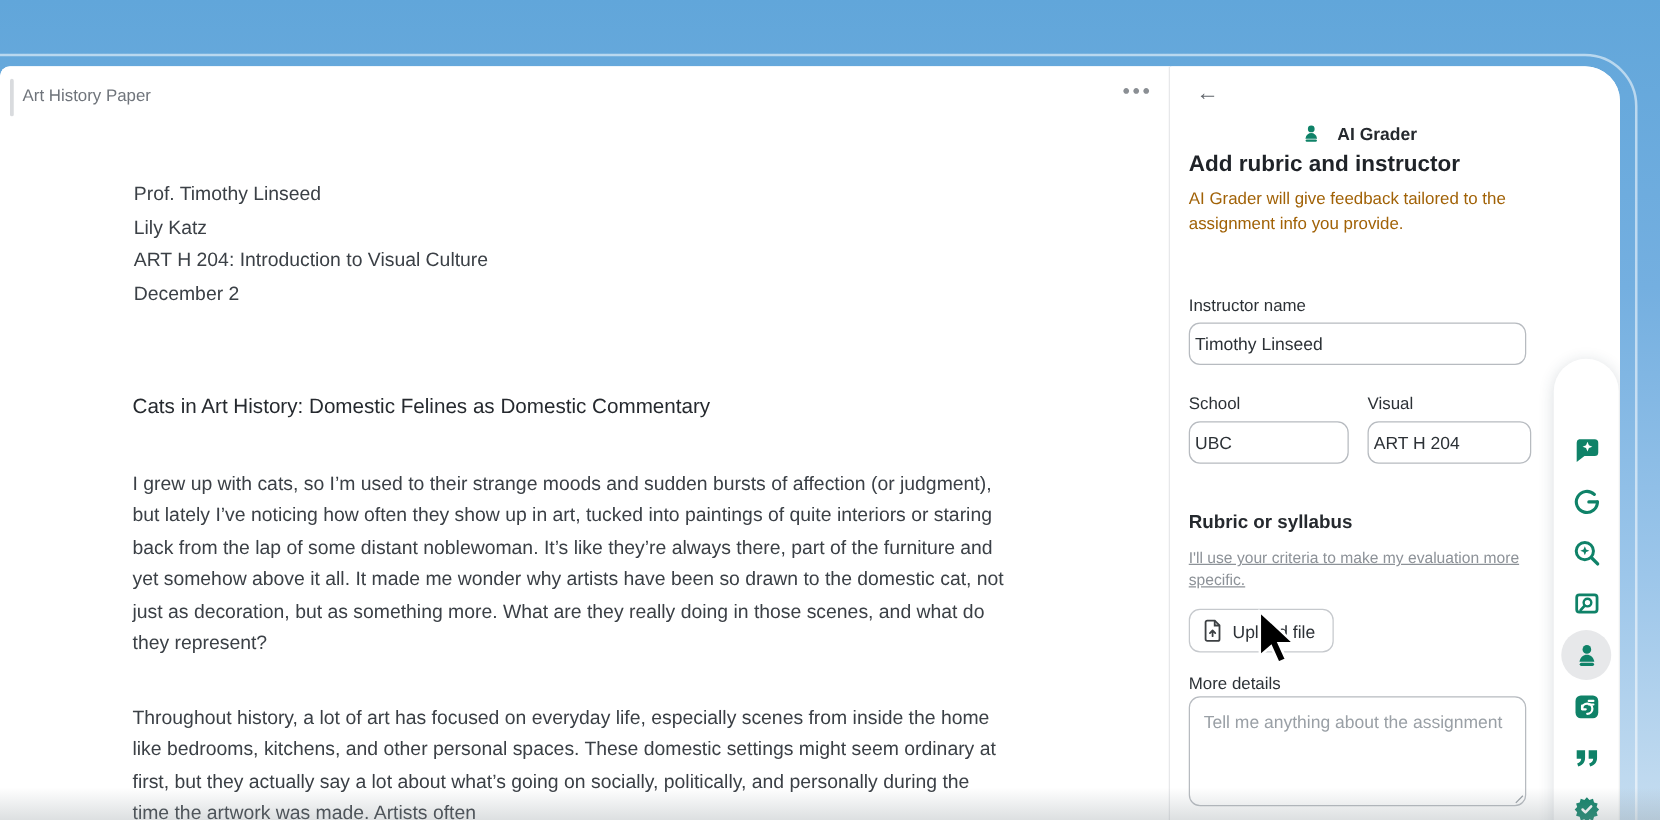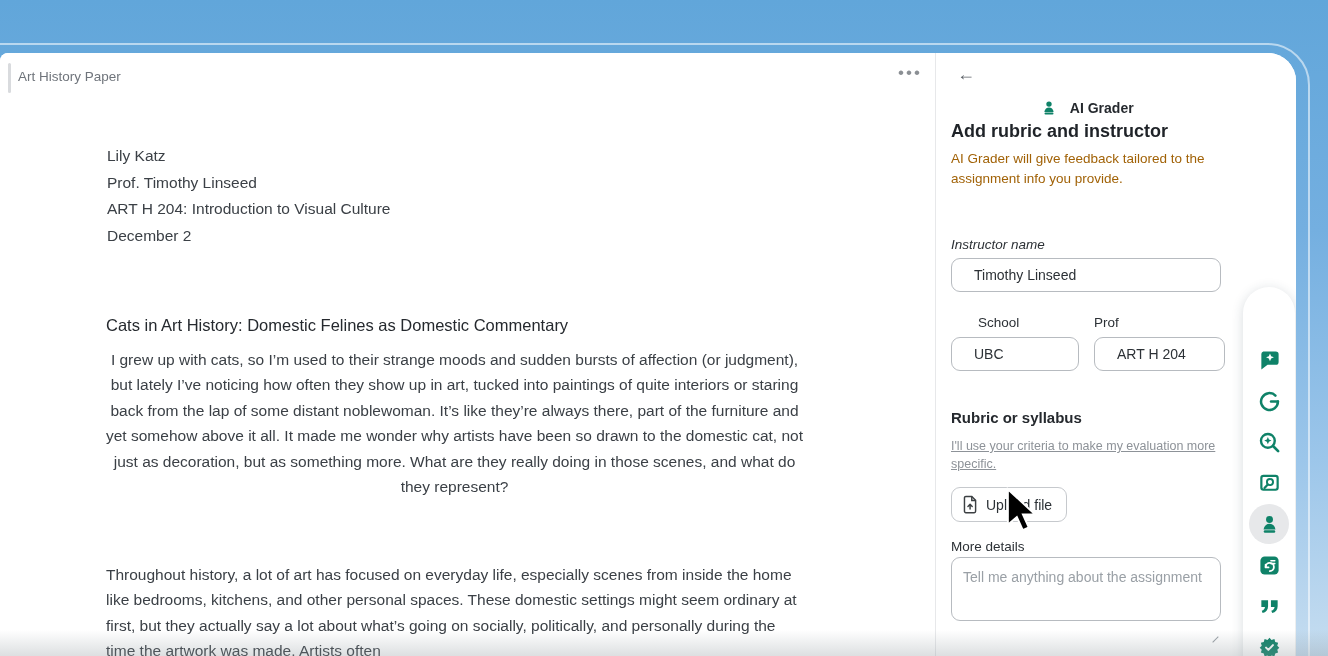--- a/index.html
+++ b/index.html
@@ -22,49 +22,49 @@
               background:#fff; border-right:1px solid #e7e8ea; }
   .sidebar-handle { position:absolute; left:8px; top:10px; width:3px; height:30px;
                     background:#d9dbde; border-radius:2px; }
   .doc-title { position:absolute; left:18px; top:16px; font-size:13.5px; color:#6f747b; }
   .doc-menu { position:absolute; left:898px; top:10px; font-size:17px; color:#8b8f94;
               letter-spacing:2px; cursor:default; }
   .doc-header { position:absolute; left:107px; top:90px; font-size:15.5px; line-height:26.5px; color:#3b4046; }
   .doc-heading { position:absolute; left:106px; top:263px; width:700px; font-size:16.5px;
                  font-weight:normal; color:#25292e; }
   .doc-p { position:absolute; left:106px; width:697px; font-size:15.5px; line-height:25.4px; color:#3b4046; }
-  .doc-p1 { top:294px;text-align:center; }
+  .doc-p1 { top:322px; }
   .doc-p2 { top:509px; }
 
   
   .panel { position:absolute; left:937px; top:0; width:359px; height:100%; background:#fff; }
   .panel-header { position:absolute; left:0; top:0; width:100%; height:48px; }
   .back-arrow { position:absolute; left:20px; top:11px; font-size:18px; color:#606archive5;
                 color:#60656b; cursor:pointer; }
   .panel-title-wrap { position:absolute; left:0; top:13px; width:300px; text-align:center;margin-top:32px; }
   .panel-title-wrap .ttl { font-size:14px; font-weight:bold; color:#25292e; vertical-align:middle; margin-left:7px; }
   .panel-title-wrap svg { vertical-align:middle; }
 
   .panel-h1 { position:absolute; left:14px; top:68px; font-size:18px; font-weight:bold; color:#1f2328; }
   .panel-sub { position:absolute; left:14px; top:96px; width:282px; font-size:13.5px; line-height:20px; color:#a16207; }
 
   .fld-label { position:absolute; font-size:13.5px; color:#2c3136; }
   .txt-input { position:absolute; height:34px; border:1px solid #b7bbc0; border-radius:9px;
-               padding:0 22px; font-size:14px; color:#2c3136; font-family:"Liberation Sans",sans-serif;
+               padding:0 4px; font-size:14px; color:#2c3136; font-family:"Liberation Sans",sans-serif;
                background:#fff; outline:none; }
 
   .sec-h { position:absolute; left:14px; font-size:15px; font-weight:bold; color:#25292e; }
   .sec-hint { position:absolute; left:14px; width:286px; font-size:12.5px; line-height:18px; color:#8d9298;text-decoration:underline; }
 
   .upload-btn { position:absolute; left:14px; top:434px; height:35px; padding:0 14px 0 10px;
                 display:flex; align-items:center; gap:7px; background:#fff;
                 border:1px solid #c6c9cd; border-radius:9px; font-size:14px; color:#2c3136;
                 font-family:"Liberation Sans",sans-serif; cursor:pointer; }
 
-  .more-ta { position:absolute; left:14px; top:504px; width:270px; height:64px;
+  .more-ta { position:absolute; left:14px; top:504px; width:270px; height:88px;
              border:1px solid #b7bbc0; border-radius:9px; padding:9px 11px; resize:none;
              font-size:14px; line-height:20px; color:#2c3136; font-family:"Liberation Sans",sans-serif;
              outline:none; }
   .more-ta::placeholder { color:#9aa0a6; }
   .ta-resize { position:absolute; left:272px; top:580px; width:8px; height:8px;
                border-right:1.5px solid #9aa0a6; border-bottom:0; pointer-events:none;
                transform:rotate(45deg); }
 
   
   .toolbar { position:absolute; left:1243px; top:234px; width:52px; height:422px;
@@ -90,22 +90,22 @@
   <div class="frame-outline"></div>
 
   <div class="window">
 
     <div class="doc-area">
       <div class="sidebar-handle"></div>
       <div class="doc-title">Art History Paper</div>
       <div class="doc-menu">•••</div>
 
       <div class="doc-header">
+        <div>Prof. Timothy Linseed</div>
         <div>Lily Katz</div>
-        <div>Prof. Timothy Linseed</div>
         <div>ART H 204: Introduction to Visual Culture</div>
         <div>December 2</div>
       </div>
 
       <div class="doc-heading">Cats in Art History: Domestic Felines as Domestic Commentary</div>
       <div class="doc-p doc-p1">I grew up with cats, so I’m used to their strange moods and sudden bursts of affection (or judgment), but lately I’ve noticing how often they show up in art, tucked into paintings of quite interiors or staring back from the lap of some distant noblewoman. It’s like they’re always there, part of the furniture and yet somehow above it all. It made me wonder why artists have been so drawn to the domestic cat, not just as decoration, but as something more. What are they really doing in those scenes, and what do they represent?</div>
       <div class="doc-p doc-p2">Throughout history, a lot of art has focused on everyday life, especially scenes from inside the home like bedrooms, kitchens, and other personal spaces. These domestic settings might seem ordinary at first, but they actually say a lot about what’s going on socially, politically, and personally during the time the artwork was made. Artists often</div>
     </div>
 
     <div class="panel">
@@ -117,25 +117,25 @@
             <path d="M5.8 17.2c.6-3.9 3.3-5.9 6.2-5.9s5.6 2 6.2 5.9z" fill="#0f8268"></path>
             <rect x="6" y="18" width="12" height="2.6" rx="1.3" fill="#0f8268"></rect>
           </svg>
           <span class="ttl">AI Grader</span>
         </span>
       </div>
 
       <div class="panel-h1">Add rubric and instructor</div>
       <div class="panel-sub">AI Grader will give feedback tailored to the assignment info you provide.</div>
 
-      <label class="fld-label" style="left:14px; top:184px;font-style:italic;">Instructor name</label>
+      <label class="fld-label" style="left:14px; top:184px;">Instructor name</label>
       <input class="txt-input" style="left: 14px; top: 205px; width: 270px;" type="text" value="Timothy Linseed">
 
-      <label class="fld-label" style="left:14px; top:262px;margin-left:27px;">School</label>
-      <label class="fld-label" style="left:157px; top:262px;">Prof</label>
+      <label class="fld-label" style="left:14px; top:262px;">School</label>
+      <label class="fld-label" style="left:157px; top:262px;">Visual</label>
       <input class="txt-input" style="left: 14px; top: 284px; width: 128px;" type="text" value="UBC">
       <input class="txt-input" style="left: 157px; top: 284px; width: 131px;" type="text" value="ART H 204">
 
       <div class="sec-h" style="top:356px;">Rubric or syllabus</div>
       <div class="sec-hint" style="top:384px;">I'll use your criteria to make my evaluation more specific.</div>
 
       <button class="upload-btn">
         <svg width="17" height="19" viewBox="0 0 20 22">
           <path d="M4.5 1.5h7l4.5 4.5v13a1.6 1.6 0 0 1-1.6 1.6H4.5a1.6 1.6 0 0 1-1.6-1.6V3.1a1.6 1.6 0 0 1 1.6-1.6z" fill="none" stroke="#3c4043" stroke-width="1.7"></path>
           <path d="M11.5 1.5v4.7H16" fill="none" stroke="#3c4043" stroke-width="1.7"></path>

